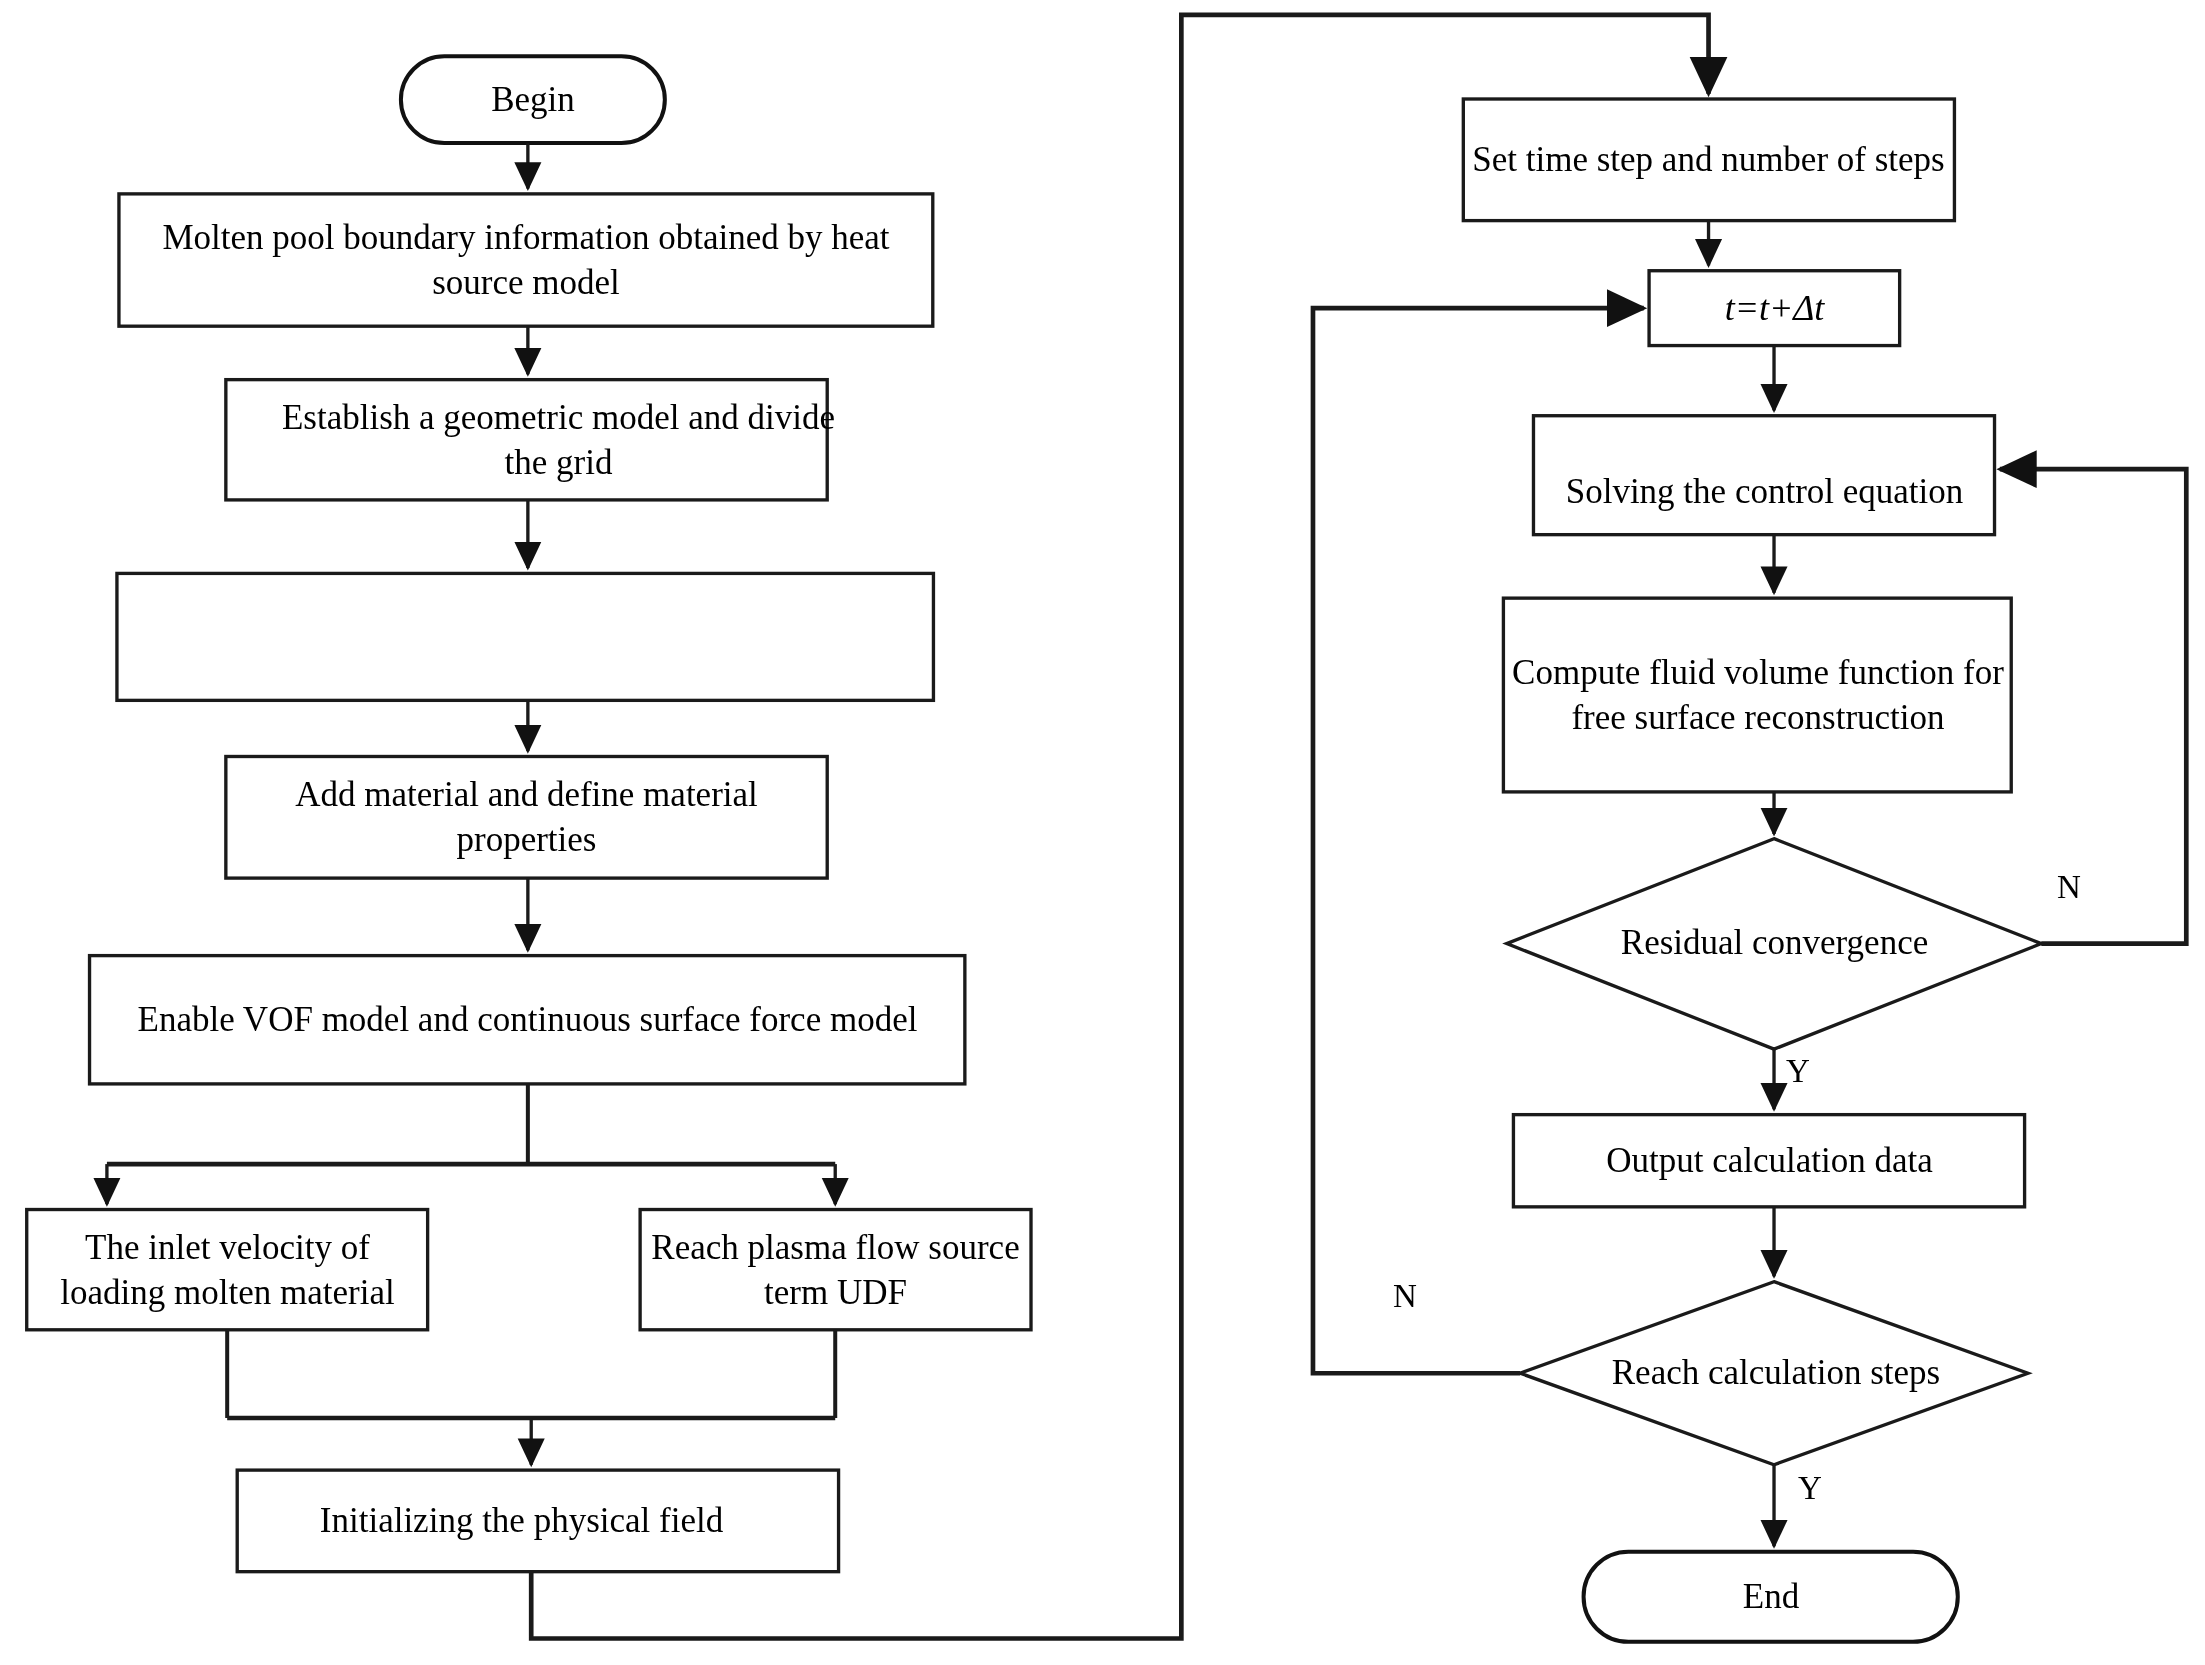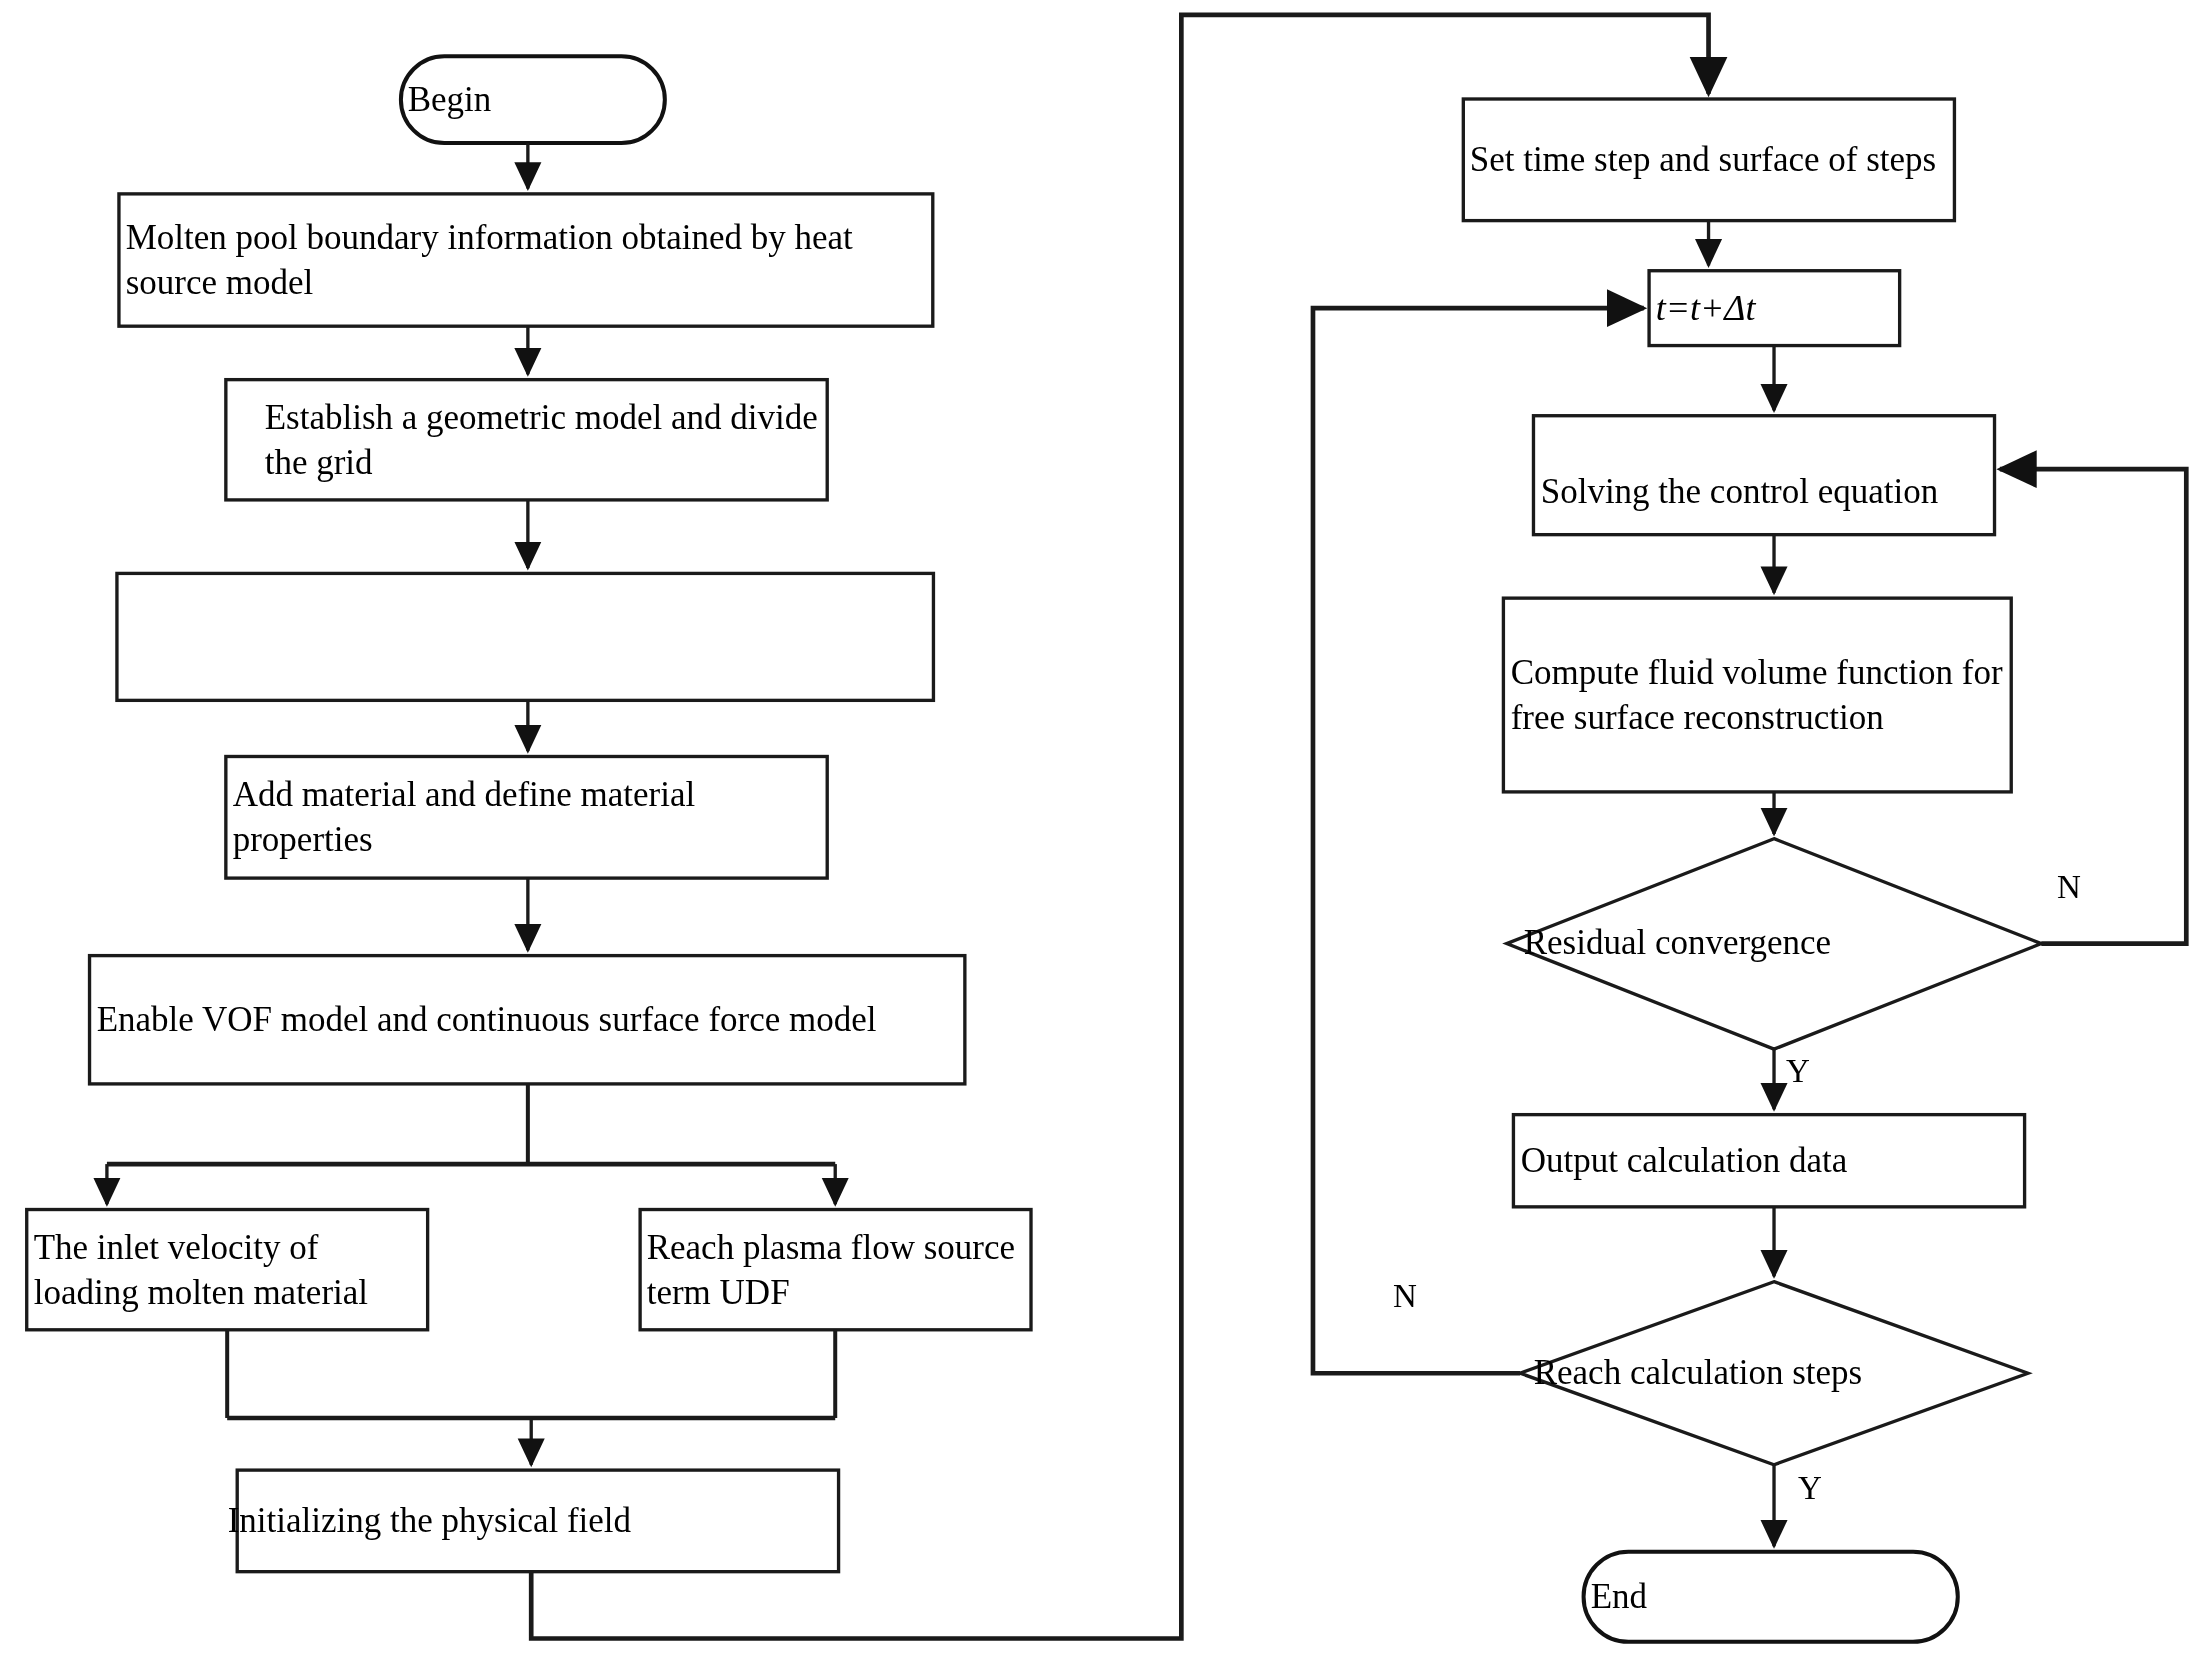--- a/index.html
+++ b/index.html
@@ -2,21 +2,21 @@
 <html style="font-size:10.7px"><head>
 <meta charset="utf-8">
 <style>
   html,body{margin:0;padding:0;background:#ffffff;}
   body{width:2205px;height:1666px;overflow:hidden;
        font-family:"Liberation Serif","DejaVu Serif",serif;}
   #canvas{position:relative;width:2205px;height:1666px;background:#fff;}
   svg{position:absolute;left:0;top:0;width:2205px;height:1666px;}
   .node-text{
     position:absolute;display:flex;align-items:center;justify-content:center;
-    text-align:left;color:#000;line-height:1.30;
+    text-align:center;color:#000;line-height:1.30;
     font-family:"Liberation Serif","DejaVu Serif",serif;
     font-size:35px;letter-spacing:0px;
     pointer-events:none;
   }
   .node-text span{display:block;width:100%;padding:0 6.7px;box-sizing:border-box;}
   .edge-label{
     position:absolute;color:#000;font-size:33px;
     font-family:"Liberation Serif","DejaVu Serif",serif;
   }
   .formula{font-style:italic;font-size:36px;}
@@ -116,21 +116,21 @@
 
   <div class="node-text" style="left:640px;top:1210px;width:391px;height:120px;">
     <span>Reach plasma flow source term UDF</span>
   </div>
 
   <div class="node-text" style="left:221px;top:1470px;width:601px;height:102px;">
     <span>Initializing the physical field</span>
   </div>
 
   <div class="node-text" style="left:1463px;top:99px;width:491px;height:122px;">
-    <span>Set time step and surface of steps</span>
+    <span>Set time step and number of steps</span>
   </div>
 
   <div class="node-text formula" style="left:1649px;top:271px;width:251px;height:75px;">
     <span>t=t+Δt</span>
   </div>
 
   <div class="node-text" style="left:1534px;top:432px;width:461px;height:119px;">
     <span>Solving the control equation</span>
   </div>
 

